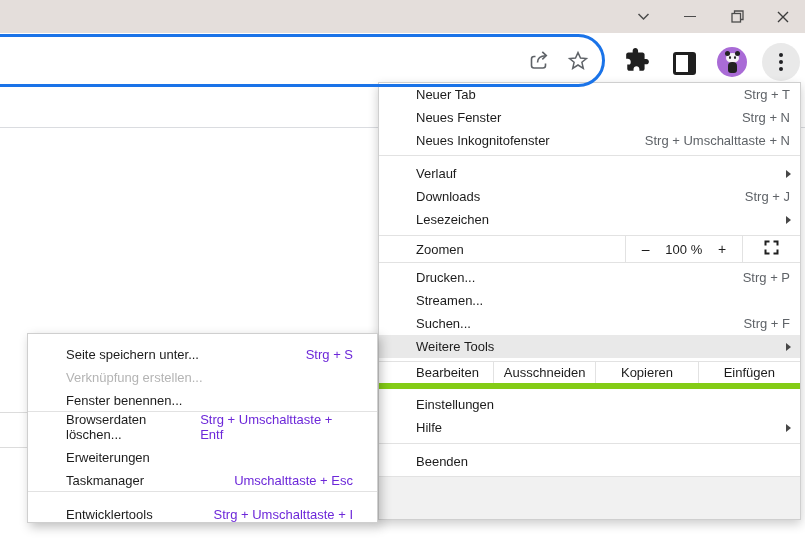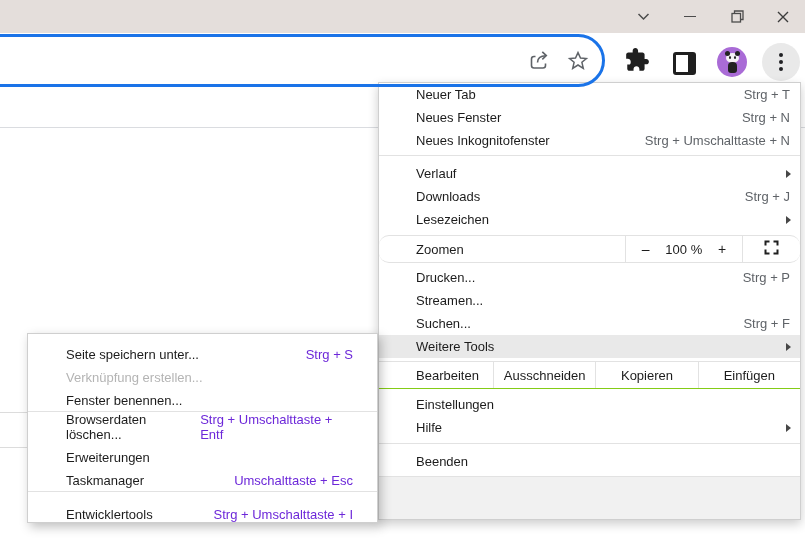--- a/index.html
+++ b/index.html
@@ -30,26 +30,26 @@
 
   
   .menu { position:absolute; left:378px; top:82px; width:423px; height:438px; background:#fff; border:1px solid #cfcfcf; box-shadow:0 4px 10px rgba(0,0,0,.20); z-index:10; display:flex; flex-direction:column; }
   .mrow { position:relative; flex:0 0 23px; height:23px; display:flex; align-items:center; padding:0 10px 0 37px; font-size:13px; color:#1c1c1c; }
   .mrow.tall { flex:0 0 26px; height:26px; }
   .mrow .sc { margin-left:auto; color:#5f6368; }
   .highlight { background:#e9e9e9;text-align:center; }
   .arrow { position:absolute; right:9px; top:50%; transform:translateY(-50%); width:0; height:0; border-left:5px solid #474747; border-top:4px solid transparent; border-bottom:4px solid transparent; }
   .mdiv { flex:0 0 1px; height:1px; background:#e2e2e2; margin:3px 0 6px; }
   .mdiv2 { flex:0 0 1px; height:1px; background:#e2e2e2; margin:4px 0; }
-  .zrow { flex:0 0 28px; height:28px; margin:4px 0 3px; border-top:1px solid #e2e2e2; border-bottom:1px solid #e2e2e2; display:flex; align-items:stretch; font-size:13px; color:#1c1c1c;border-radius:10px; }
+  .zrow { flex:0 0 28px; height:28px; margin:4px 0 3px; border-top:1px solid #e2e2e2; border-bottom:1px solid #e2e2e2; display:flex; align-items:stretch; font-size:13px; color:#1c1c1c; }
   .zlabel { flex:1; display:flex; align-items:center; padding-left:37px; }
   .zmid { flex:0 0 117px; border-left:1px solid #e2e2e2; display:flex; align-items:center; justify-content:space-around; padding:0 8px; }
   .zbtn { background:none; border:none; font-size:14px; color:#1c1c1c; font-family:inherit; line-height:1; }
   .zfs { flex:0 0 58px; border-left:1px solid #e2e2e2; display:flex; align-items:center; justify-content:center; }
-  .erow { flex:0 0 28px; height:28px; margin:3px 0 4px; border-top:1px solid #e2e2e2; border-bottom:1px solid #84cc16; display:flex; align-items:stretch; font-size:13px; color:#1c1c1c; }
+  .erow { flex:0 0 28px; height:28px; margin:3px 0 4px; border-top:1px solid #e2e2e2; border-bottom:6px solid #84cc16; display:flex; align-items:stretch; font-size:13px; color:#1c1c1c; }
   .ecell0 { flex:0 0 114px; display:flex; align-items:center; padding-left:37px; }
   .ecell { flex:1; border-left:1px solid #e2e2e2; display:flex; align-items:center; justify-content:center; }
   .mfooter { flex:1; margin-top:2px; background:#f1f1f1; border-top:1px solid #e2e2e2; }
 
   
   .submenu { position:absolute; left:27px; top:333px; width:351px; height:190px; background:#fff; border:1px solid #cfcfcf; box-shadow:3px 4px 10px rgba(0,0,0,.25); z-index:15; display:flex; flex-direction:column; padding-top:5px; }
   .srow { position:relative; flex:0 0 23px; height:23px; display:flex; align-items:flex-end; padding:0 24px 0 38px; font-size:13px; color:#1c1c1c; }
   .srow .sc { margin-left:auto; color:#6d28d9; }
   .srow.disabled { color:#b4b4b4; }
   .sdiv { flex:0 0 1px; height:1px; background:#e2e2e2; margin:3px 0 7px; }

